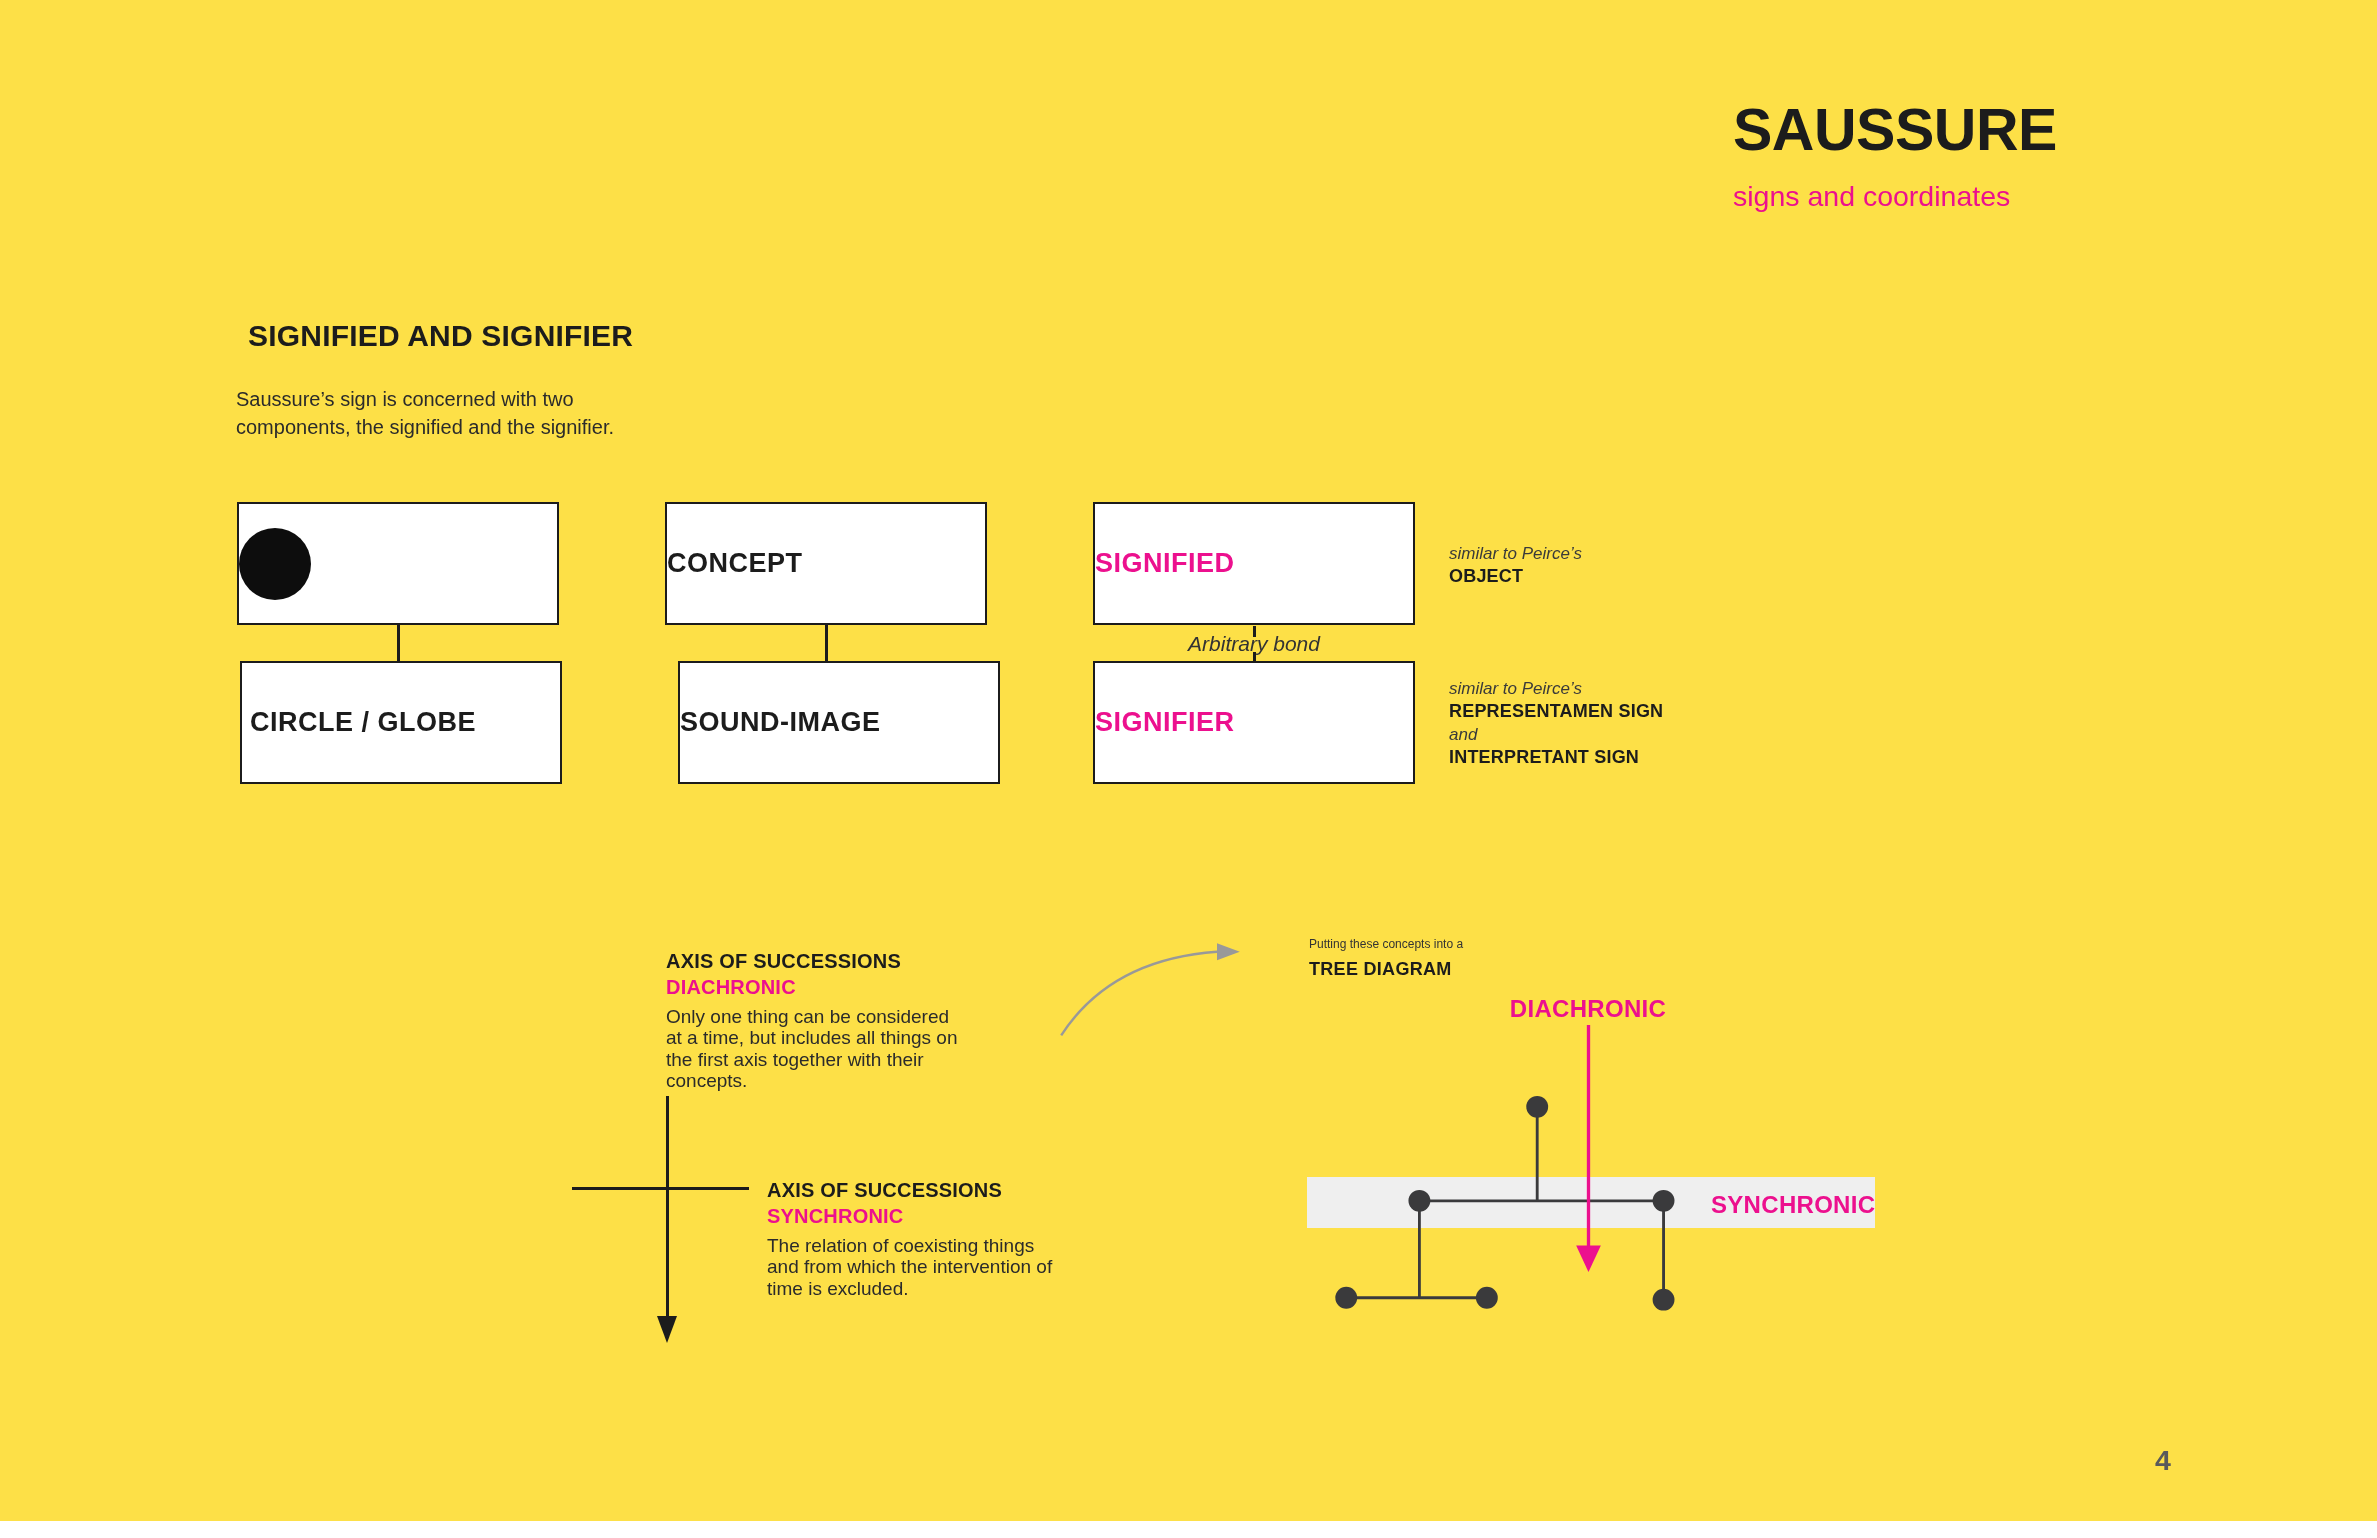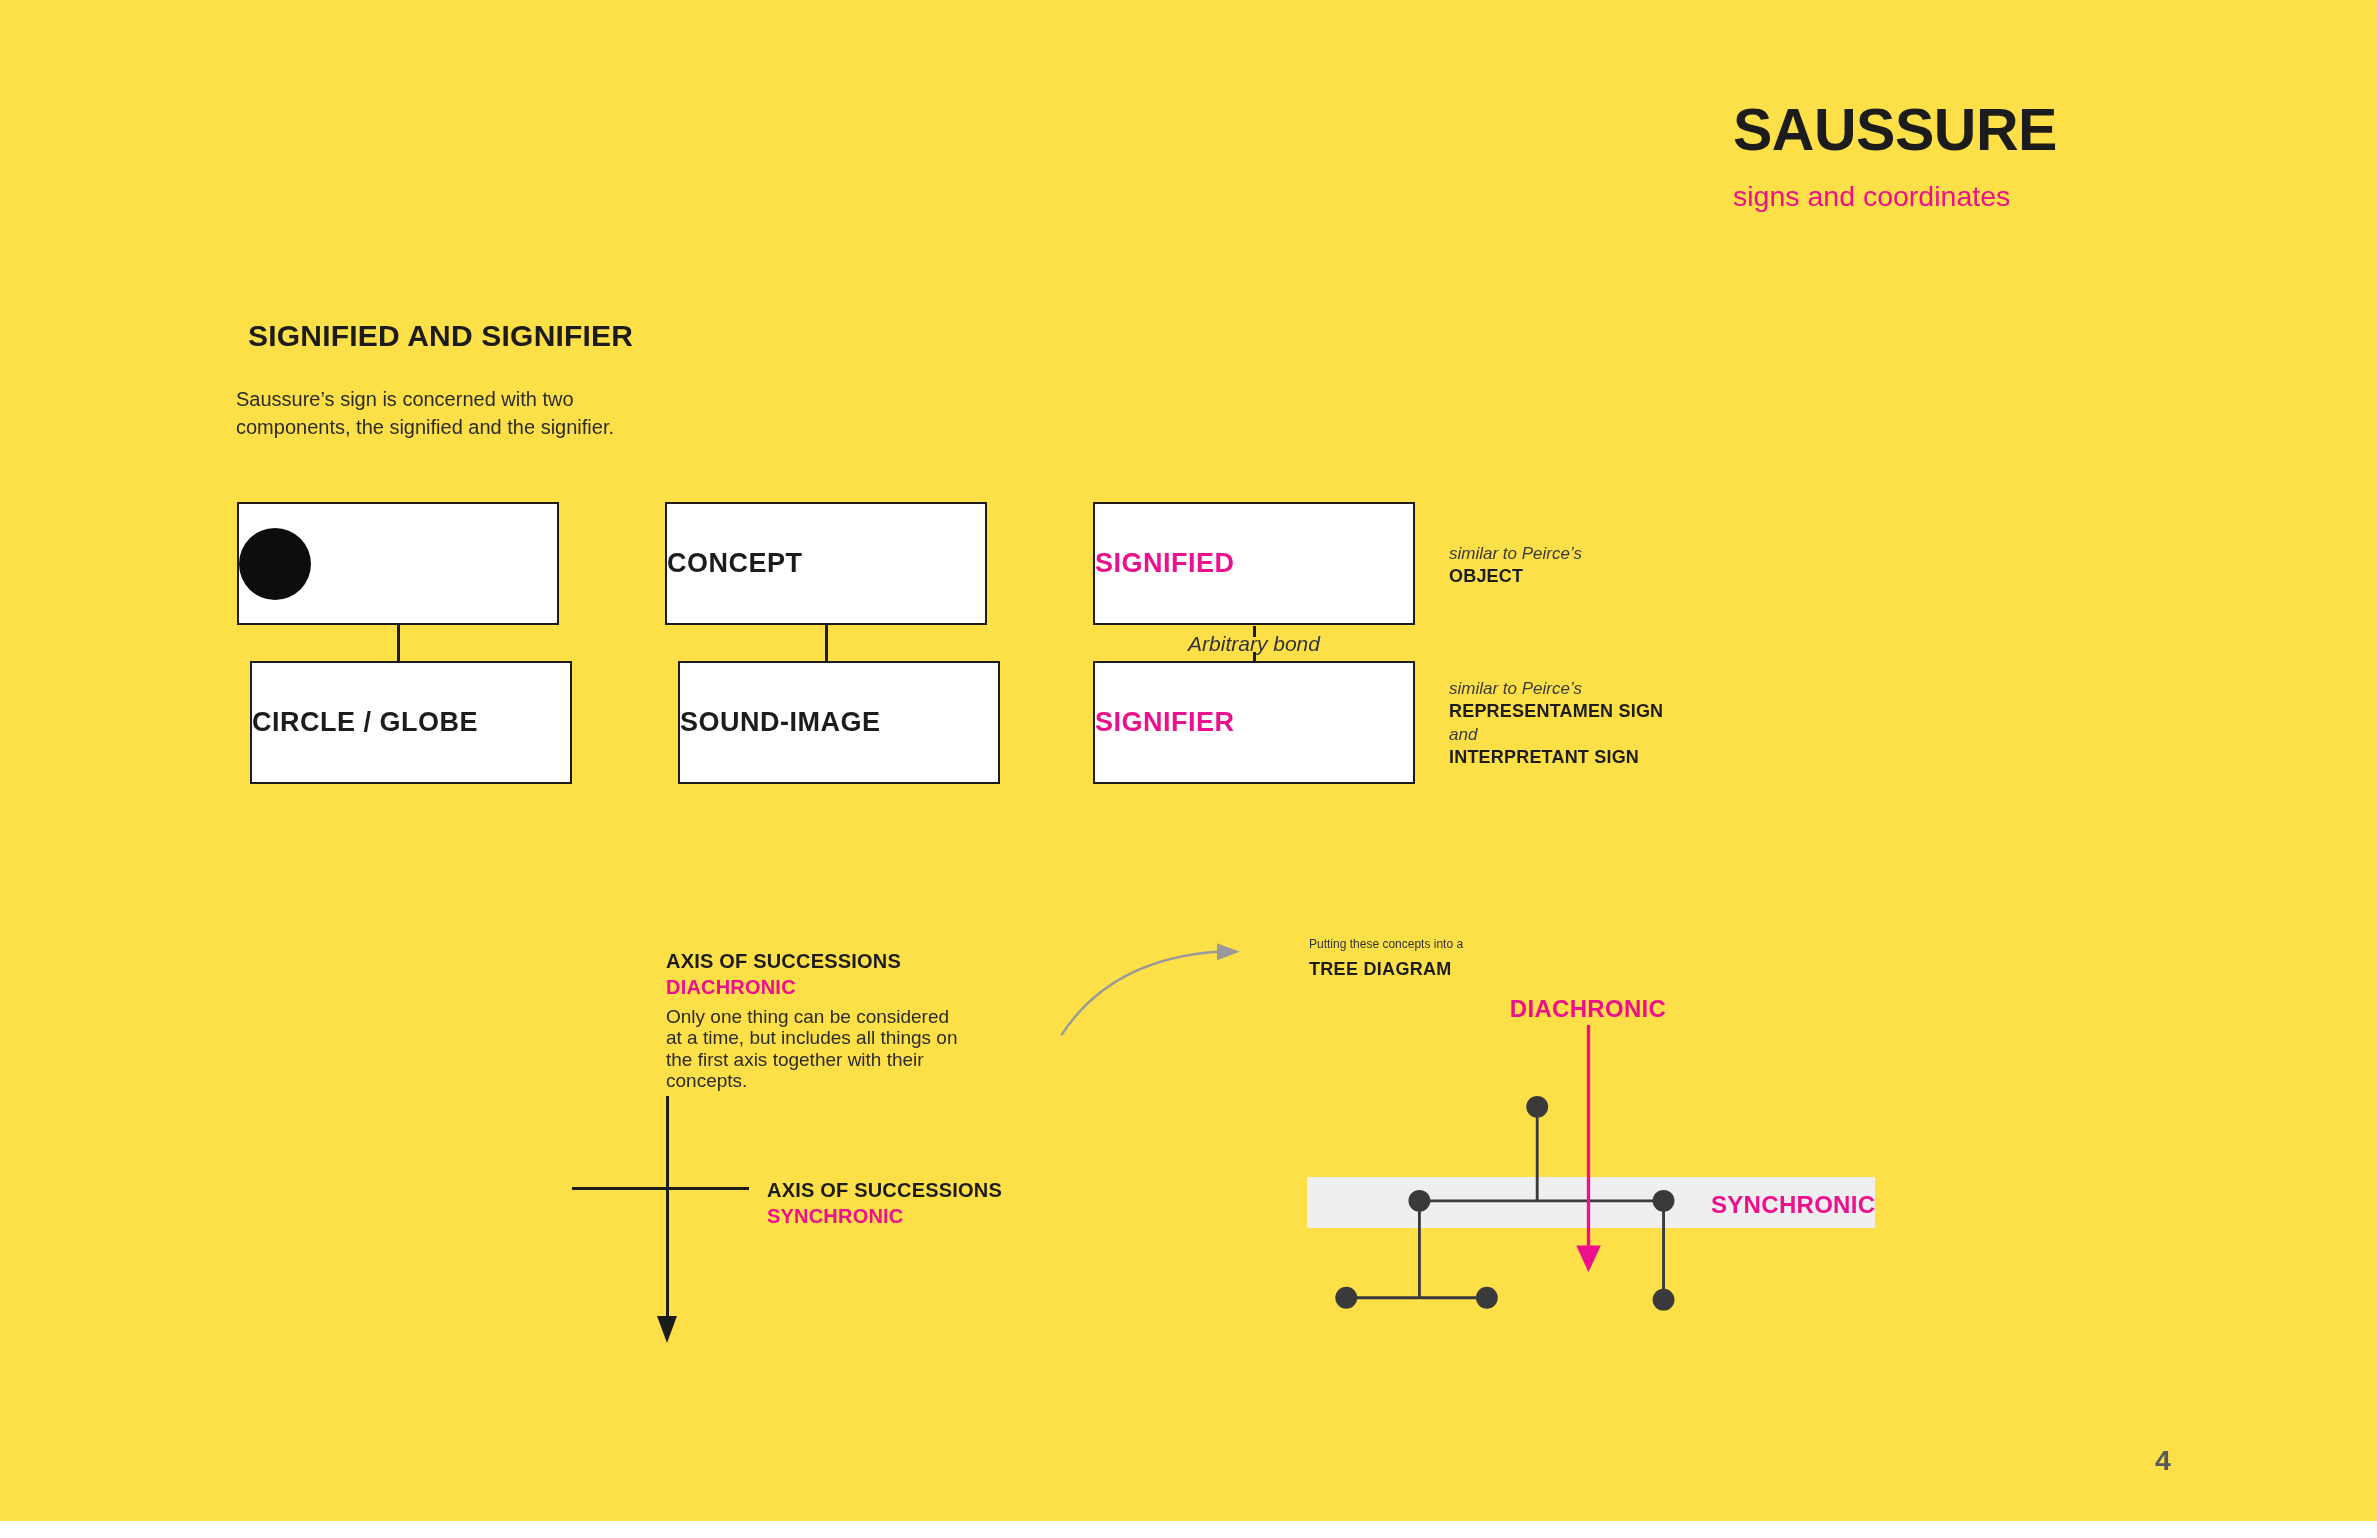--- a/index.html
+++ b/index.html
@@ -67,21 +67,21 @@
   <div class="abs heading">SIGNIFIED AND SIGNIFIER</div>
   <div class="abs intro-text">
       <div>Saussure’s sign is concerned with two</div>
       <div>components, the signified and the signifier.</div>
     </div>
 
   <div class="abs sign-box" style="left:237px;top:502px;">
     <span class="circle-icon"></span>
   </div>
   <div class="abs connector" style="left:397px;top:625px;height:36px;"></div>
-  <div class="abs sign-box" style="left:250px;top:661px;">
+  <div class="abs sign-box" style="left:240px;top:661px;padding-left:8px;">
     <span class="label">CIRCLE / GLOBE</span>
   </div>
 
   <div class="abs sign-box" style="left:665px;top:502px;">
     <span class="label">CONCEPT</span>
   </div>
   <div class="abs connector" style="left:825px;top:625px;height:36px;"></div>
   <div class="abs sign-box" style="left:665px;top:661px;margin-left:13px;">
     <span class="label">SOUND-IMAGE</span>
   </div>
@@ -118,20 +118,25 @@
       </div>
   </div>
 
   <div class="abs v-line" style="left:666px;top:1096px;height:221px;"></div>
   <div class="abs arrow-down" style="left:657px;top:1316px;"></div>
   <div class="abs h-line" style="left:572px;top:1187px;width:177px;"></div>
 
   <div class="abs axis-block" style="left:767px;top:1177px;">
     <div class="axis-title">AXIS OF SUCCESSIONS</div>
     <div class="axis-sub">SYNCHRONIC</div>
+    <div class="axis-body">
+        <div>The relation of coexisting things</div>
+        <div>and from which the intervention of</div>
+        <div>time is excluded.</div>
+      </div>
   </div>
 
   <svg class="abs" style="left:1046px;top:923px;" width="209" height="124" viewBox="0 0 220 130">
     <path d="M 16 118 Q 68 38 180 30" fill="none" stroke="var(--arrow-gray)" stroke-width="2.5"></path>
     <polygon points="180,21 204,30 180,39" fill="var(--arrow-gray)"></polygon>
   </svg>
 
   <div class="abs" style="left:1309px;top:932px;">
     <div class="caption-it">Putting these concepts into a</div>
     <div class="caption-bd">TREE DIAGRAM</div>

